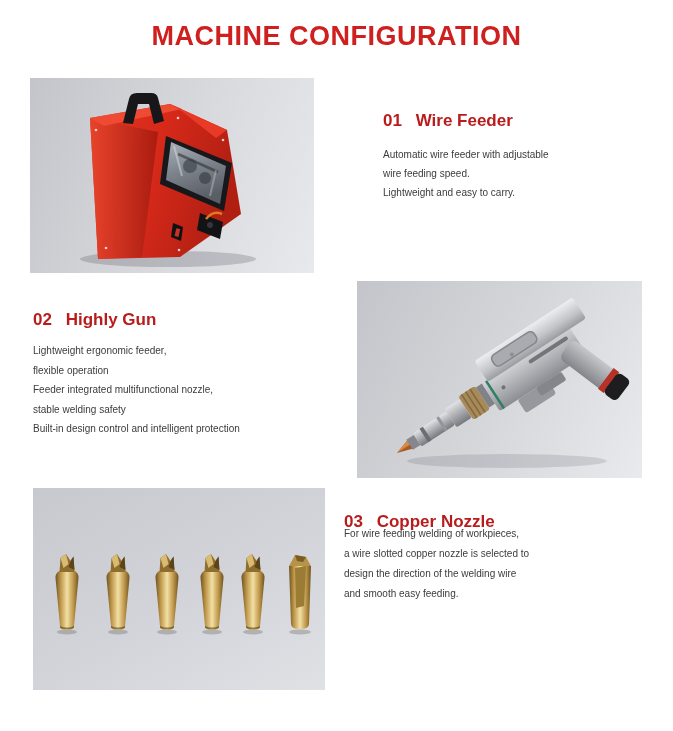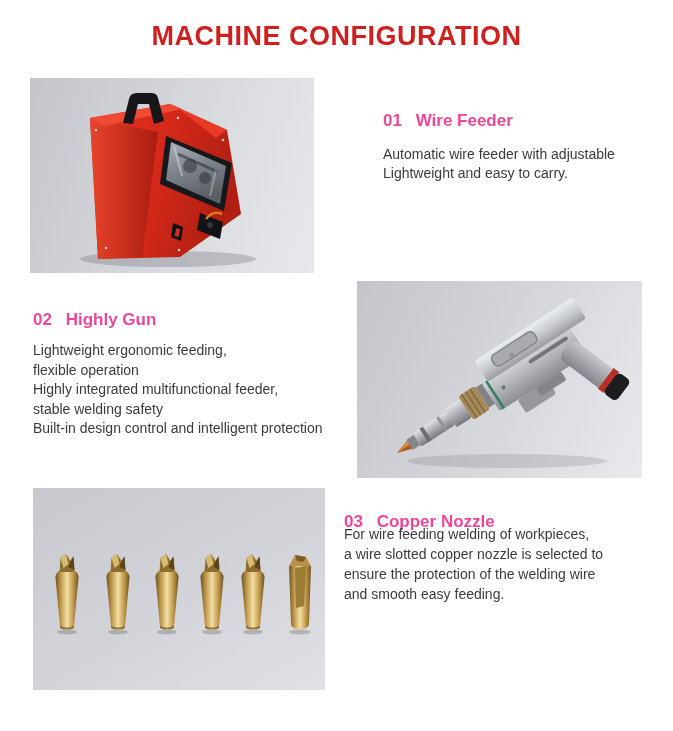--- a/index.html
+++ b/index.html
@@ -32,27 +32,27 @@
     background: linear-gradient(110deg, #c3c5ca 0%, #d8dade 55%, #e8e9ec 100%); }
   .photo-2 { left: 357px; top: 281px; width: 285px; height: 197px;
     background: linear-gradient(115deg, #c3c5ca 0%, #d4d6da 50%, #e9eaed 100%); }
   .photo-3 { left: 33px;  top: 488px; width: 292px; height: 202px;
     background: linear-gradient(150deg, #c7c9cf 0%, #d2d3d9 50%, #e0e1e5 100%); }
   .sec-heading {
     position: absolute;
     margin: 0;
     font-size: 17px;
     font-weight: bold;
-    color: #ec4899;
+    color: #b91c1c;
     white-space: nowrap;
   }
   .sec-num { margin-right: 9px; }
   .sec-body {
     position: absolute;
-    font-size: 14px;
+    font-size: 10px;
     color: #3b3b3b;
     white-space: nowrap;
   }
   .h-1 { left: 383px; top: 111px; }
   .b-1 { left: 383px; top: 145px; line-height: 19px; }
   .h-2 { left: 33px;  top: 310px; }
   .b-2 { left: 33px;  top: 341px; line-height: 19.5px; }
   .h-3 { left: 344px; top: 512px; }
   .b-3 { left: 344px; top: 524px; line-height: 20px; }
 </style>
@@ -106,31 +106,32 @@
       <circle cx="149" cy="172" r="1.3" fill="#f2cfc9"></circle>
     </svg>
   </figure>
 
   <h2 class="sec-heading h-1">
     <span class="sec-num">01</span>
     <span class="sec-name">Wire Feeder</span>
   </h2>
   <div class="sec-body b-1">
     <div class="line">Automatic wire feeder with adjustable</div>
+    <div class="line">wire feeding speed.</div>
     <div class="line">Lightweight and easy to carry.</div>
   </div>
 
   <h2 class="sec-heading h-2">
     <span class="sec-num">02</span>
     <span class="sec-name">Highly Gun</span>
   </h2>
   <div class="sec-body b-2">
-    <div class="line">Lightweight ergonomic feeding,</div>
+    <div class="line">Lightweight ergonomic feeder,</div>
     <div class="line">flexible operation</div>
-    <div class="line">Highly integrated multifunctional feeder,</div>
+    <div class="line">Feeder integrated multifunctional nozzle,</div>
     <div class="line">stable welding safety</div>
     <div class="line">Built-in design control and intelligent protection</div>
   </div>
 
   <figure class="photo photo-2">
     <svg viewBox="0 0 285 197" width="285" height="197">
       <defs>
         <linearGradient id="gSteel" x1="0" y1="0" x2="0" y2="1">
           <stop offset="0" stop-color="#e2e3e6"></stop>
           <stop offset="0.45" stop-color="#b0b2b7"></stop>
@@ -215,17 +216,17 @@
     </svg>
   </figure>
 
   <h2 class="sec-heading h-3">
     <span class="sec-num">03</span>
     <span class="sec-name">Copper Nozzle</span>
   </h2>
   <div class="sec-body b-3">
     <div class="line">For wire feeding welding of workpieces,</div>
     <div class="line">a wire slotted copper nozzle is selected to</div>
-    <div class="line">ensure the protection of the welding wire</div>
+    <div class="line">design the direction of the welding wire</div>
     <div class="line">and smooth easy feeding.</div>
   </div>
 
 </div>
 
 </body></html>

